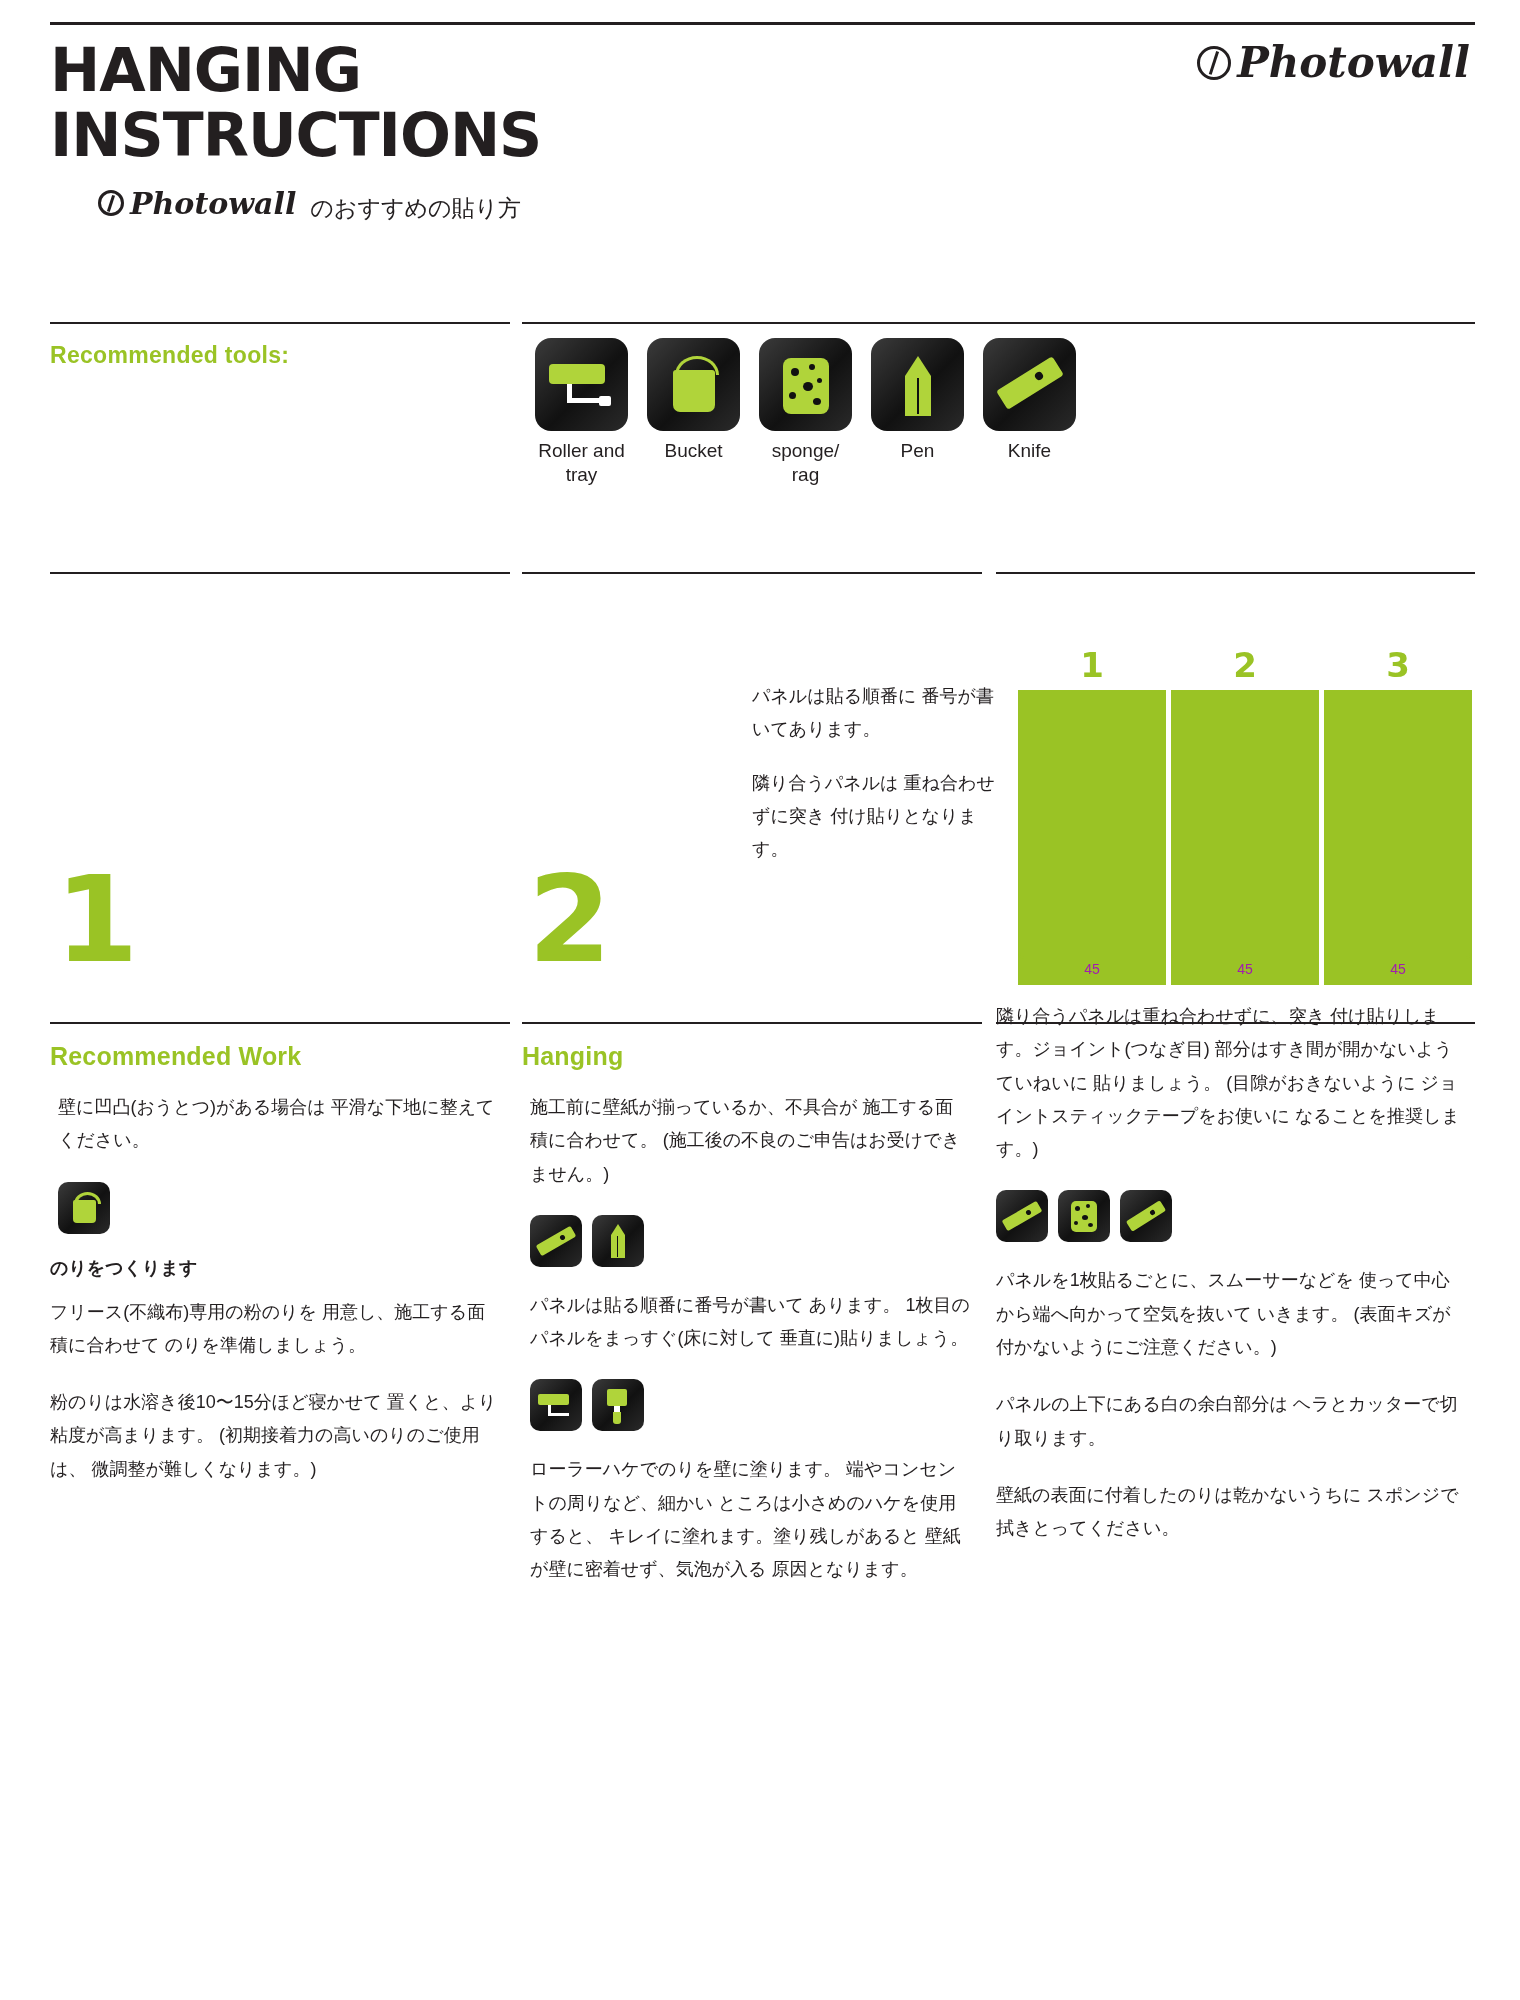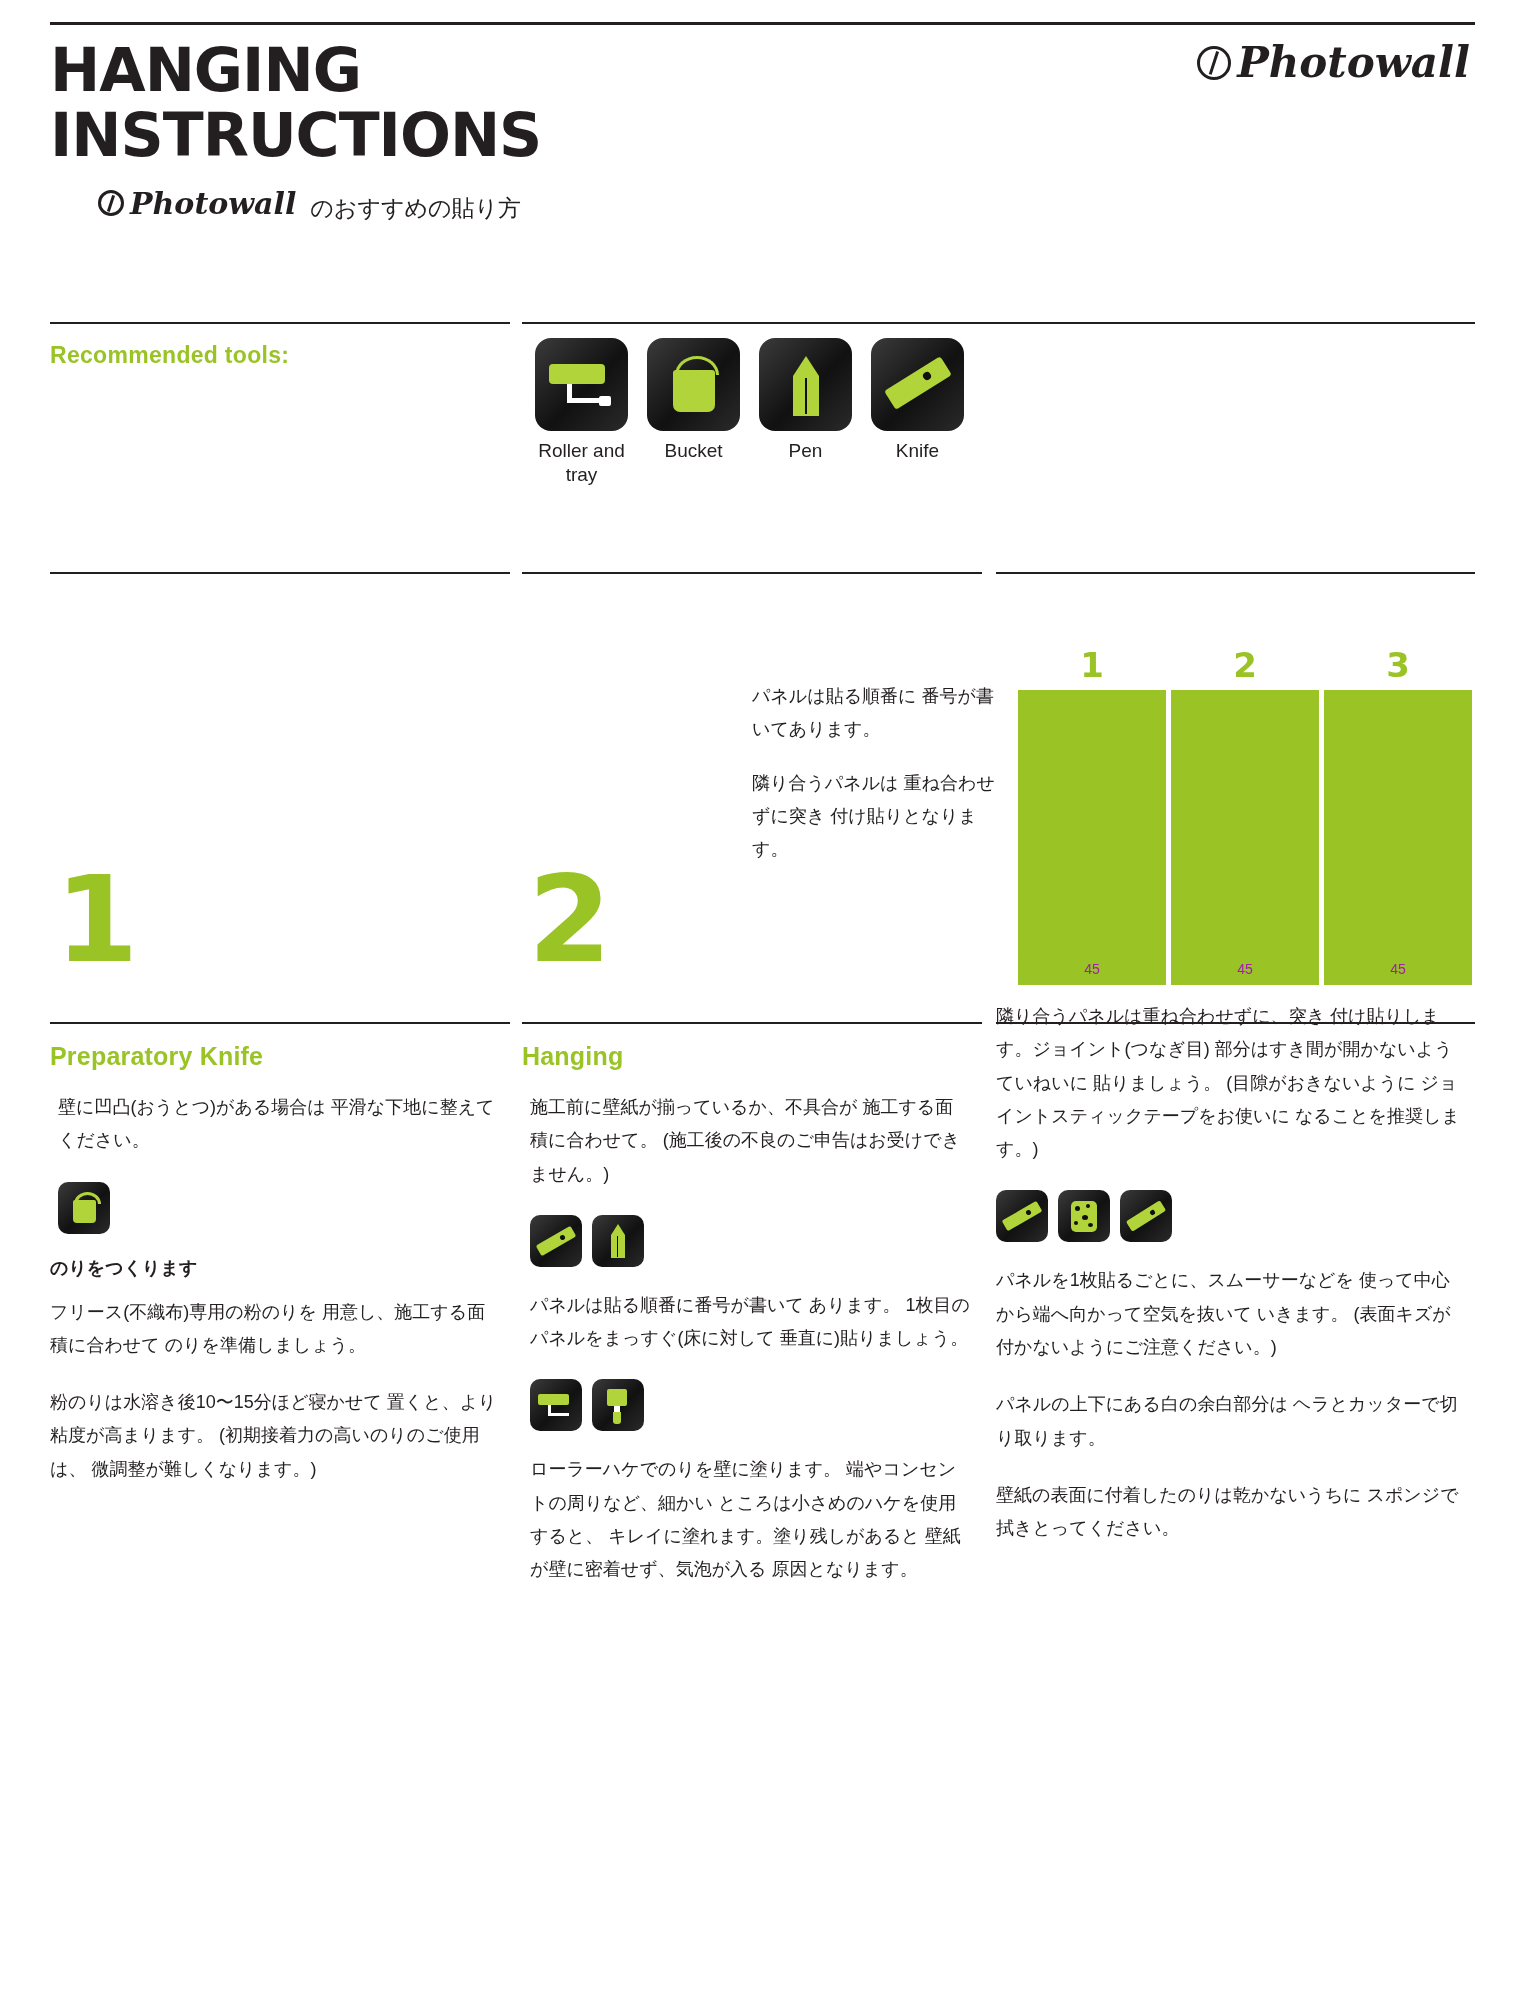--- a/index.html
+++ b/index.html
@@ -330,20 +330,32 @@
     </div>
 
     <div class="tool">
       <div class="tool-icon">
         <div class="g bucket-handle" style="left:28px;top:18px;width:38px;height:16px;"></div>
         <div class="g bucket-body" style="left:26px;top:32px;width:42px;height:42px;border-radius:3px 3px 7px 7px;"></div>
       </div>
       <div class="tool-caption">Bucket</div>
     </div>
 
+    <div class="tool">
+      <div class="tool-icon">
+        <div class="g sponge-body" style="left:24px;top:20px;width:46px;height:56px;"></div>
+        <div class="g sponge-dot" style="left:32px;top:30px;width:8px;height:8px;"></div>
+        <div class="g sponge-dot" style="left:50px;top:26px;width:6px;height:6px;"></div>
+        <div class="g sponge-dot" style="left:44px;top:44px;width:10px;height:9px;"></div>
+        <div class="g sponge-dot" style="left:30px;top:54px;width:7px;height:7px;"></div>
+        <div class="g sponge-dot" style="left:54px;top:60px;width:8px;height:7px;"></div>
+        <div class="g sponge-dot" style="left:58px;top:40px;width:5px;height:5px;"></div>
+      </div>
+      <div class="tool-caption">sponge/ rag</div>
+    </div>
 
     <div class="tool">
       <div class="tool-icon">
         <div class="g" style="left:34px;top:18px;width:0;height:0;border-left:13px solid transparent;border-right:13px solid transparent;border-bottom:20px solid #b0d43a;"></div>
         <div class="g pen-body" style="left:34px;top:38px;width:26px;height:40px;"></div>
         <div class="g" style="left:46px;top:40px;width:2px;height:36px;background:#111;"></div>
       </div>
       <div class="tool-caption">Pen</div>
     </div>
 
@@ -397,21 +409,21 @@
       <div class="dim-bracket"></div>
       <div class="dim-label">45</div>
     </div>
   </div>
 
   <div class="rule rule-col-left"></div>
   <div class="rule rule-col-mid"></div>
   <div class="rule rule-col-right"></div>
 
   <div class="col col-left">
-    <h2 class="col-head">Preparatory Knife</h2>
+    <h2 class="col-head">Recommended Work</h2>
     <p class="body-text">壁に凹凸(おうとつ)がある場合は 平滑な下地に整えてください。</p>
     <div class="icon-block icon-row">
       <span class="mini-icon">
         <span class="g bucket-handle" style="left:16px;top:10px;width:21px;height:9px;"></span>
         <span class="g bucket-body" style="left:15px;top:18px;width:23px;height:23px;border-radius:2px 2px 4px 4px;"></span>
       </span>
     </div>
     <p class="bold-line">のりをつくります</p>
     <p class="body-text indent0">フリース(不織布)専用の粉のりを 用意し、施工する面積に合わせて のりを準備しましょう。</p>
     <p class="body-text indent0">粉のりは水溶き後10〜15分ほど寝かせて 置くと、より粘度が高まります。 (初期接着力の高いのりのご使用は、 微調整が難しくなります。)</p>

